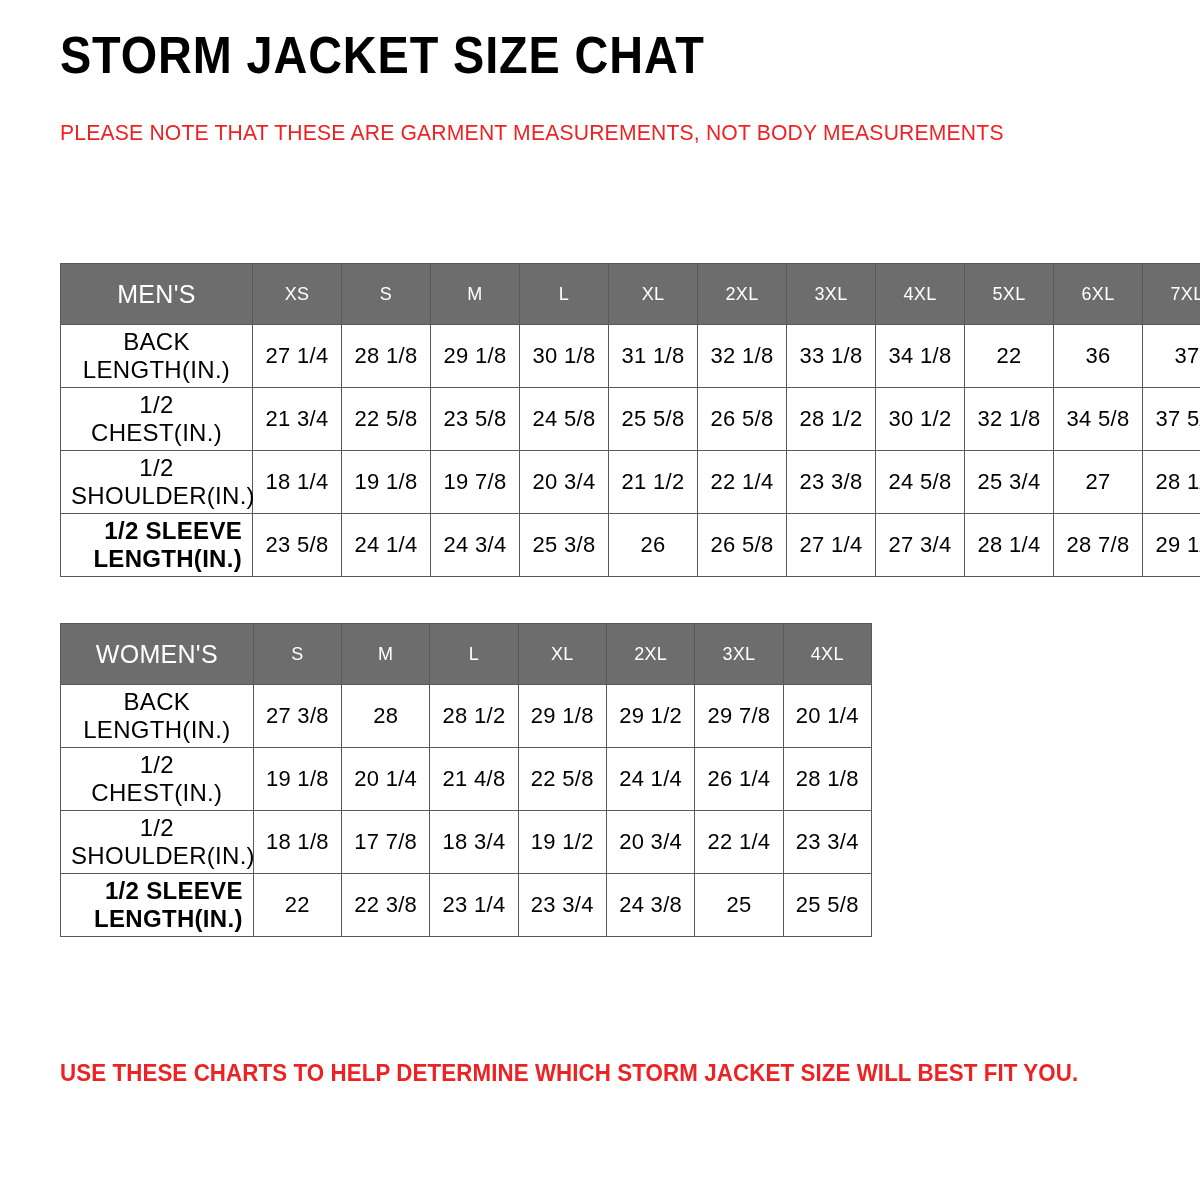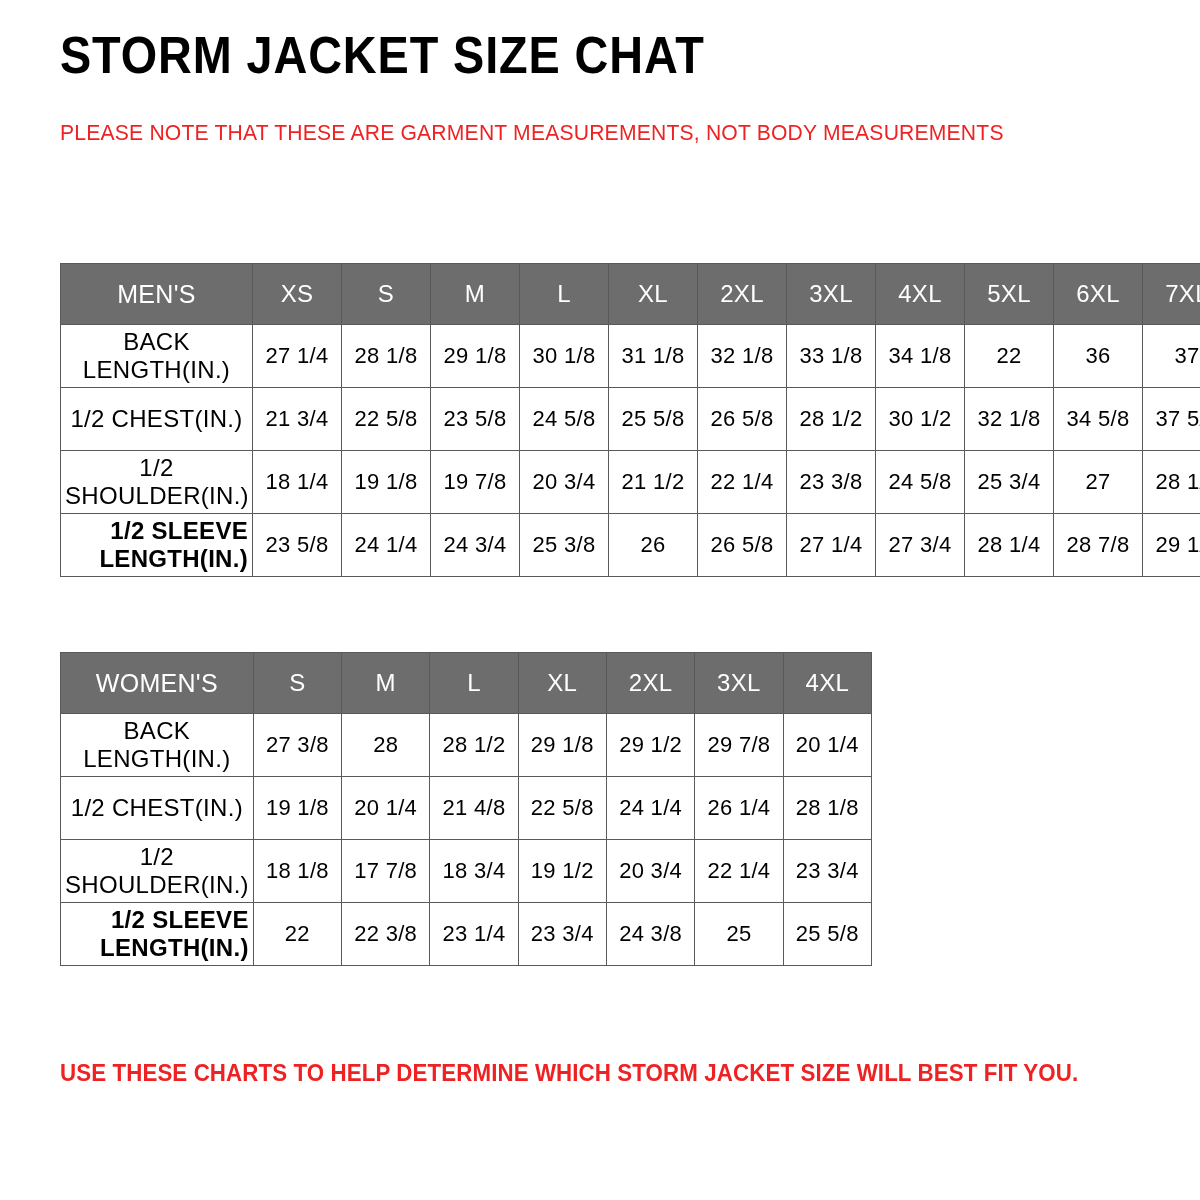--- a/index.html
+++ b/index.html
@@ -64,57 +64,57 @@
     border: 1px solid #595959;
     text-align: center;
     vertical-align: middle;
     padding: 0;
     color: #000000;
     font-weight: 400;
   }
   table.size-table thead th {
     background: #6d6d6d;
     color: #ffffff;
-    font-size: 24px;
+    font-size: 18px;
     height: 60px;
     font-weight: 400;
     letter-spacing: 0.3px;
   }
   table.size-table thead th.corner {
     font-size: 25px;
   }
   table.size-table tbody td {
     font-size: 22px;
     height: 62px;
     letter-spacing: 0.3px;
   }
   table.size-table tbody td.rowhead {
     font-size: 24px;
     line-height: 28px;
-    padding: 0 4px;
+    padding: 0 10px;
   }
   table.size-table tbody td.rowhead.bold {
     font-weight: 700;
     text-align: right;
   }
 
   
   #men-table {
     left: 16px;
     top: 263px;
     width: 1169px;
     border-radius: 29px;
   }
   #men-table col.c-label { width: 192px; }
   #men-table col.c-size  { width: 89px; }
 
   
   #women-table {
     left: 16px;
-    top: 652px;
+    top: 623px;
     width: 812px;
   }
   #women-table col.c-label { width: 192px; }
   #women-table col.c-size  { width: 88px; }
 
   
   .note-bottom {
     position: absolute;
     left: 16px;
     top: 1058px;

